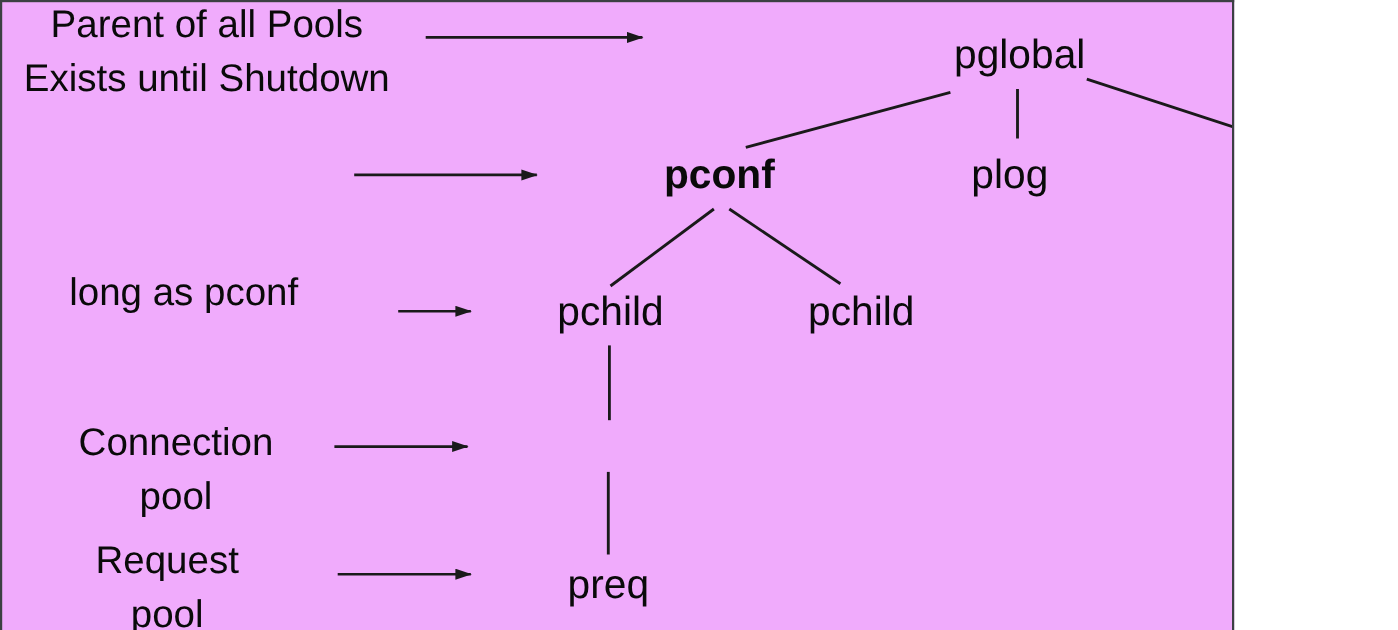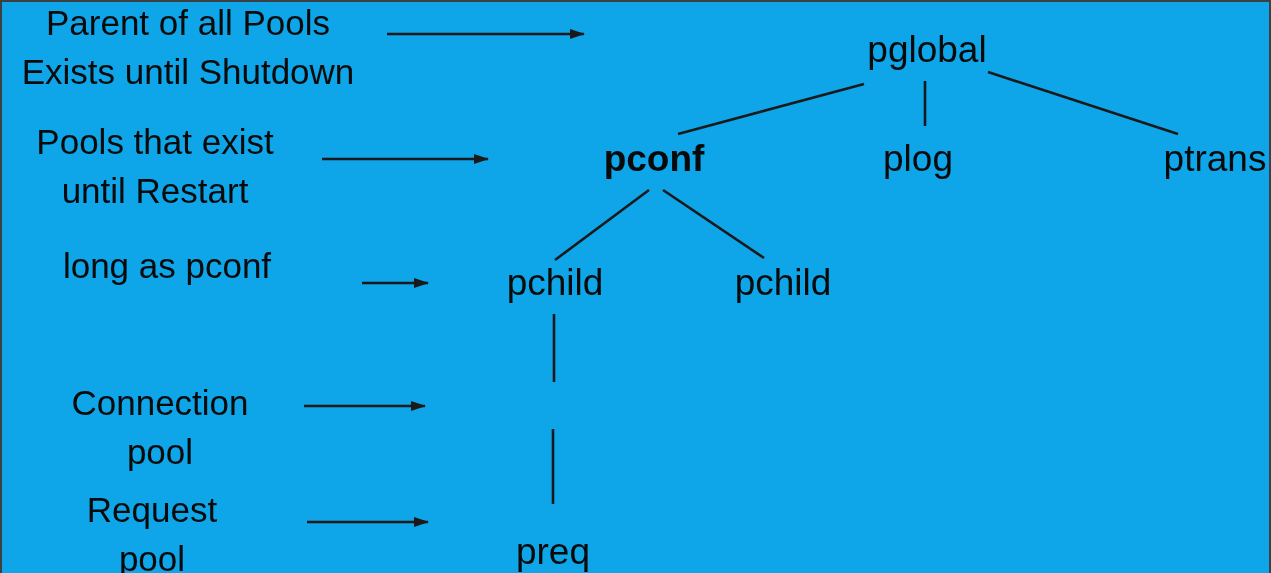--- a/index.html
+++ b/index.html
@@ -3,23 +3,23 @@
 <meta charset="utf-8">
 <style>
   html, body {
     margin: 0;
     padding: 0;
     background: #ffffff;
     font-family: "Liberation Sans", sans-serif;
   }
   #canvas {
     position: relative;
-    width: 1271px;
+    width: 1122px;
     height: 573px;
-    background: #0ea5e9;
+    background: #f0abfc;
     border-top: 2px solid #3c4043;
     border-left: 2px solid #3c4043;
     border-right: 2px solid #3c4043;
     box-sizing: border-box;
     overflow: hidden;
     color: #0a0a0a;
   }
   .annotation {
     position: absolute;
     text-align: center;
@@ -70,24 +70,20 @@
     <line x1="360" y1="281" x2="426" y2="281" stroke="#1a1a1a" stroke-width="2.4" marker-end="url(#arrowhead)"></line>
     <line x1="302" y1="404" x2="423" y2="404" stroke="#1a1a1a" stroke-width="2.4" marker-end="url(#arrowhead)"></line>
     <line x1="305" y1="520" x2="426" y2="520" stroke="#1a1a1a" stroke-width="2.4" marker-end="url(#arrowhead)"></line>
   </svg>
 
   <div class="annotation" style="left:0; top:-4px; width:372px;">
     <div>Parent of all Pools</div>
     <div>Exists until Shutdown</div>
   </div>
 
-  <div class="annotation" style="left:0; top:115px; width:306px;">
-    <div>Pools that exist</div>
-    <div>until Restart</div>
-  </div>
 
   <div class="annotation" style="left:0; top:239px; width:330px;">
     <div>long as pconf</div>
   </div>
 
   <div class="annotation" style="left:0; top:376px; width:316px;">
     <div>Connection</div>
     <div>pool</div>
   </div>
 
@@ -95,15 +91,15 @@
     <div>Request</div>
     <div>pool</div>
   </div>
 
   <div class="node" style="left:925px; top:48px;">pglobal</div>
   <div class="node" style="left:652px; top:157px;font-weight:bold;">pconf</div>
   <div class="node" style="left:916px; top:157px;">plog</div>
   <div class="node" style="left:1213px; top:157px;">ptrans</div>
   <div class="node" style="left:553px; top:281px;">pchild</div>
   <div class="node" style="left:781px; top:281px;">pchild</div>
-  <div class="node" style="left:551px; top:530px;margin-top:20px;">preq</div>
+  <div class="node" style="left:551px; top:530px;">preq</div>
 
 </div>
 
 </body></html>

